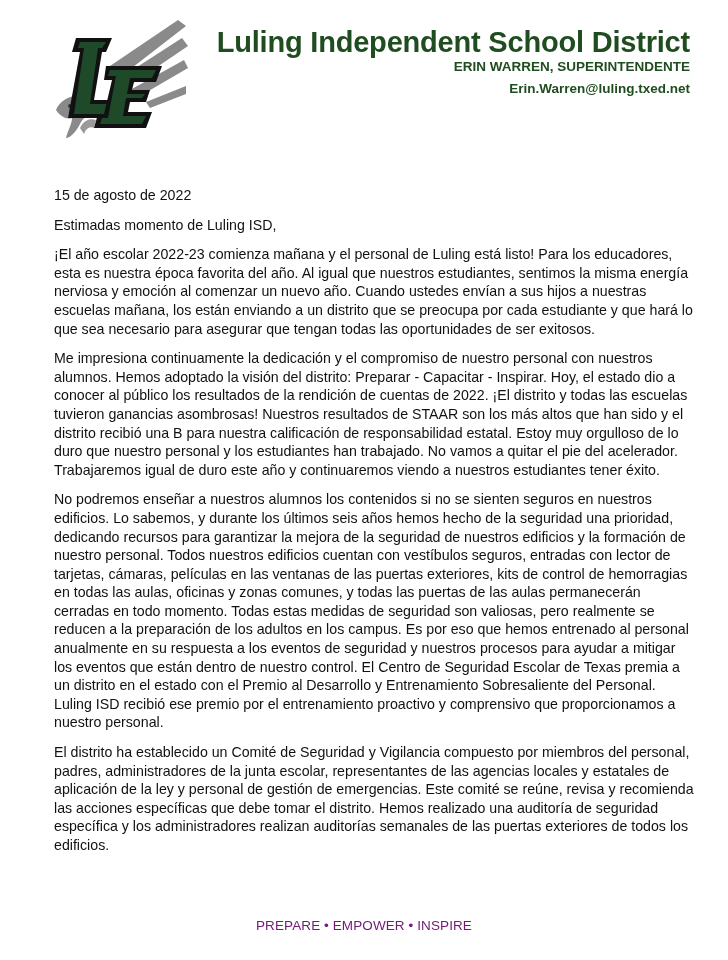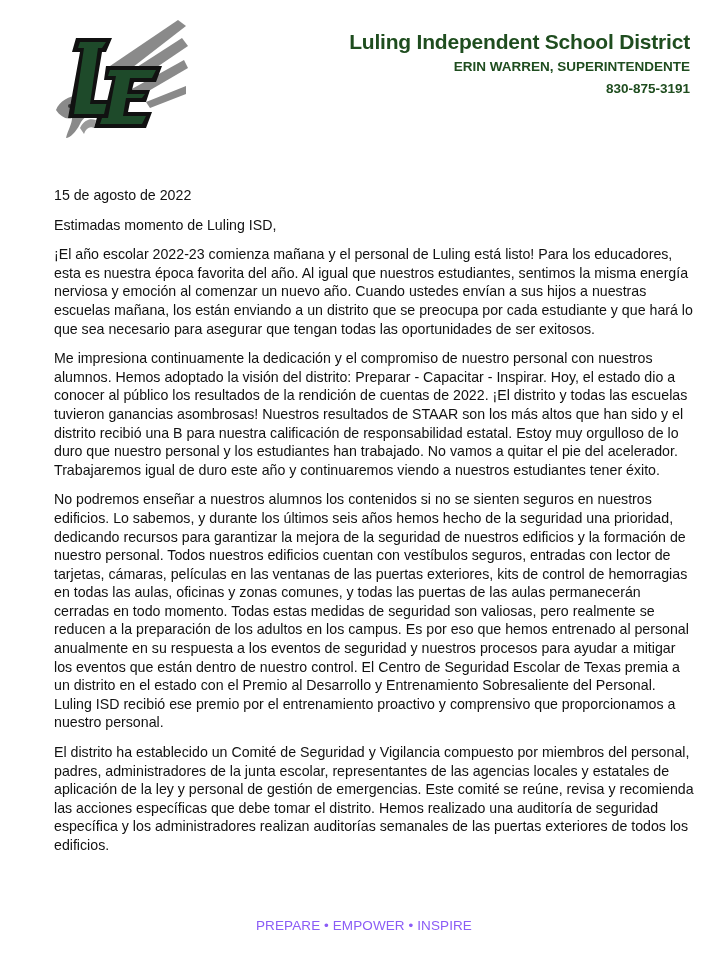--- a/index.html
+++ b/index.html
@@ -1,23 +1,23 @@
 <!DOCTYPE html>
 <html><head>
 <meta charset="utf-8">
 <style>
   html, body { margin: 0; padding: 0; background: #ffffff; }
   body { width: 728px; height: 960px; position: relative; overflow: hidden; font-family: "Liberation Sans", sans-serif; color: #111; }
   .logo { position: absolute; left: 50px; top: 16px; width: 140px; height: 126px; }
   .letterhead { position: absolute; right: 38px; top: 28px; text-align: right; color: #1f4d1f; font-weight: bold; }
-  .lh-title { font-size: 21px; line-height: 28px; letter-spacing: -0.2px; margin-left: 8px; }
+  .lh-title { font-size: 29px; line-height: 28px; letter-spacing: -0.2px; margin-left: 8px; }
   .lh-line { font-size: 13.5px; line-height: 21.5px; text-align: right; }
   .body { position: absolute; left: 54px; top: 186px; width: 640px; font-size: 14.2px; line-height: 18.6px; color: #111; }
   .body p { margin: 0 0 11px 0; }
-  .footer { position: absolute; left: 0; width: 100%; top: 918px; text-align: center; font-size: 13.5px; color: #8b5cf6; letter-spacing: 0.1px; }
+  .footer { position: absolute; left: 0; width: 100%; top: 918px; text-align: center; font-size: 13.5px; color: #701a75; letter-spacing: 0.1px; }
 </style>
 </head>
 <body>
 
 <div class="logo">
   <svg width="140" height="126" viewBox="0 0 140 126">
 
     <g fill="#8a8a8a">
       <polygon points="60,50 128,4 136,10 74,58"></polygon>
       <polygon points="70,62 132,22 138,30 82,68"></polygon>
@@ -34,21 +34,21 @@
     <polygon points="30,26 56,26 52,32 48,32 40,88 70,88 66,98 24,98 34,32 28,32" fill="#1e4a2a"></polygon>
 
     <polygon points="56,50 112,50 106,66 84,66 82,74 100,74 96,86 80,86 78,96 102,96 96,112 44,112 48,98 54,98 62,64 54,64" fill="#111"></polygon>
     <polygon points="60,54 106,54 102,62 80,62 77,78 95,78 92,82 76,82 73,100 96,100 92,108 50,108 52,102 58,102 66,60 58,60" fill="#1e4a2a"></polygon>
   </svg>
 </div>
 
 <div class="letterhead">
   <div class="lh-title">Luling Independent School District</div>
   <div class="lh-line">ERIN WARREN, SUPERINTENDENTE</div>
-  <div class="lh-line">830-875-3191</div>
+  <div class="lh-line">Erin.Warren@luling.txed.net</div>
 </div>
 
 <div class="body">
   <p>15 de agosto de 2022</p>
   <p>Estimadas momento de Luling ISD,</p>
   <p>¡El año escolar 2022-23 comienza mañana y el personal de Luling está listo! Para los educadores, esta es nuestra época favorita del año. Al igual que nuestros estudiantes, sentimos la misma energía nerviosa y emoción al comenzar un nuevo año. Cuando ustedes envían a sus hijos a nuestras escuelas mañana, los están enviando a un distrito que se preocupa por cada estudiante y que hará lo que sea necesario para asegurar que tengan todas las oportunidades de ser exitosos.</p>
   <p>Me impresiona continuamente la dedicación y el compromiso de nuestro personal con nuestros alumnos. Hemos adoptado la visión del distrito: Preparar - Capacitar - Inspirar. Hoy, el estado dio a conocer al público los resultados de la rendición de cuentas de 2022. ¡El distrito y todas las escuelas tuvieron ganancias asombrosas! Nuestros resultados de STAAR son los más altos que han sido y el distrito recibió una B para nuestra calificación de responsabilidad estatal. Estoy muy orgulloso de lo duro que nuestro personal y los estudiantes han trabajado. No vamos a quitar el pie del acelerador. Trabajaremos igual de duro este año y continuaremos viendo a nuestros estudiantes tener éxito.</p>
   <p>No podremos enseñar a nuestros alumnos los contenidos si no se sienten seguros en nuestros edificios. Lo sabemos, y durante los últimos seis años hemos hecho de la seguridad una prioridad, dedicando recursos para garantizar la mejora de la seguridad de nuestros edificios y la formación de nuestro personal. Todos nuestros edificios cuentan con vestíbulos seguros, entradas con lector de tarjetas, cámaras, películas en las ventanas de las puertas exteriores, kits de control de hemorragias en todas las aulas, oficinas y zonas comunes, y todas las puertas de las aulas permanecerán cerradas en todo momento. Todas estas medidas de seguridad son valiosas, pero realmente se reducen a la preparación de los adultos en los campus. Es por eso que hemos entrenado al personal anualmente en su respuesta a los eventos de seguridad y nuestros procesos para ayudar a mitigar los eventos que están dentro de nuestro control. El Centro de Seguridad Escolar de Texas premia a un distrito en el estado con el Premio al Desarrollo y Entrenamiento Sobresaliente del Personal. Luling ISD recibió ese premio por el entrenamiento proactivo y comprensivo que proporcionamos a nuestro personal.</p>
   <p>El distrito ha establecido un Comité de Seguridad y Vigilancia compuesto por miembros del personal, padres, administradores de la junta escolar, representantes de las agencias locales y estatales de aplicación de la ley y personal de gestión de emergencias. Este comité se reúne, revisa y recomienda las acciones específicas que debe tomar el distrito. Hemos realizado una auditoría de seguridad específica y los administradores realizan auditorías semanales de las puertas exteriores de todos los edificios.</p>
 </div>

